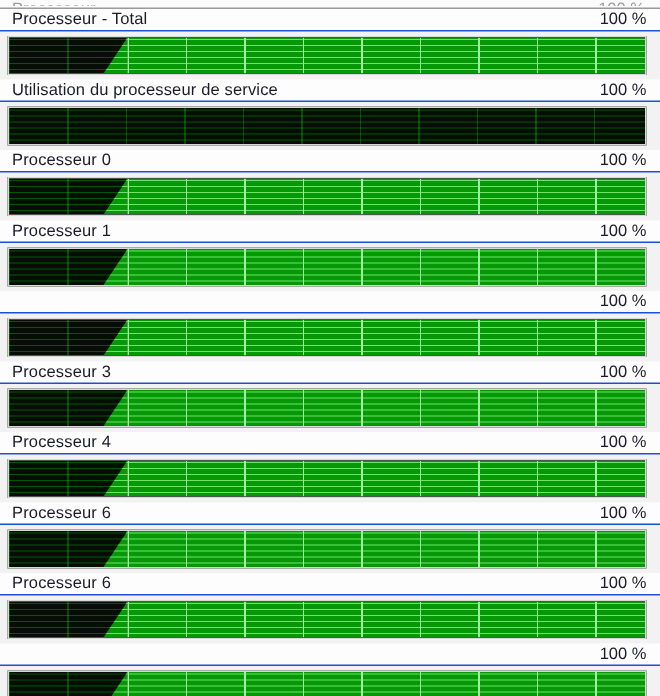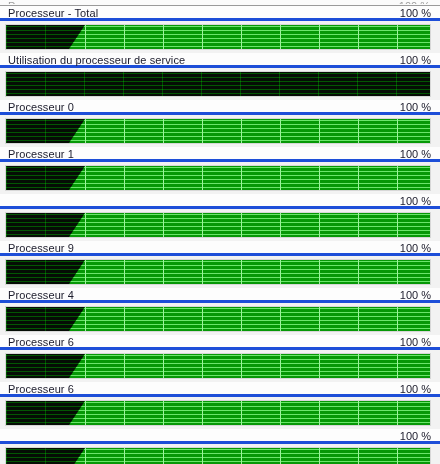--- a/index.html
+++ b/index.html
@@ -56,21 +56,21 @@
   
   .mon {
     position: relative;
     width: 440px;
   }
 
   .mon-header {
     position: relative;
     height: 15px;
     background: #fdfdfd;
-    border-bottom: 3px solid #1d4ed8;
+    border-bottom: 1px solid #1d4ed8;
     box-sizing: border-box;
   }
   .mon-title {
     position: absolute;
     left: 8px;
     top: 0px;
     font-size: 11px;
     line-height: 14px;
     color: #1b1b2b;
     white-space: nowrap;
@@ -224,21 +224,21 @@
             <div class="grid-dark"></div>
             <div class="ramp" style="left: 63px;">
               <div class="tri"></div>
             </div>
             <div class="fill" style="left: 79px;"></div>
           </div>
         </div>
       </div>
       <div class="mon">
         <div class="mon-header">
-          <div class="mon-title">Processeur 9</div>
+          <div class="mon-title">Processeur 3</div>
           <div class="mon-value">100 %</div>
         </div>
         <div class="mon-graph">
           <div class="plot">
             <div class="grid-dark"></div>
             <div class="ramp" style="left: 63px;">
               <div class="tri"></div>
             </div>
             <div class="fill" style="left: 79px;"></div>
           </div>

